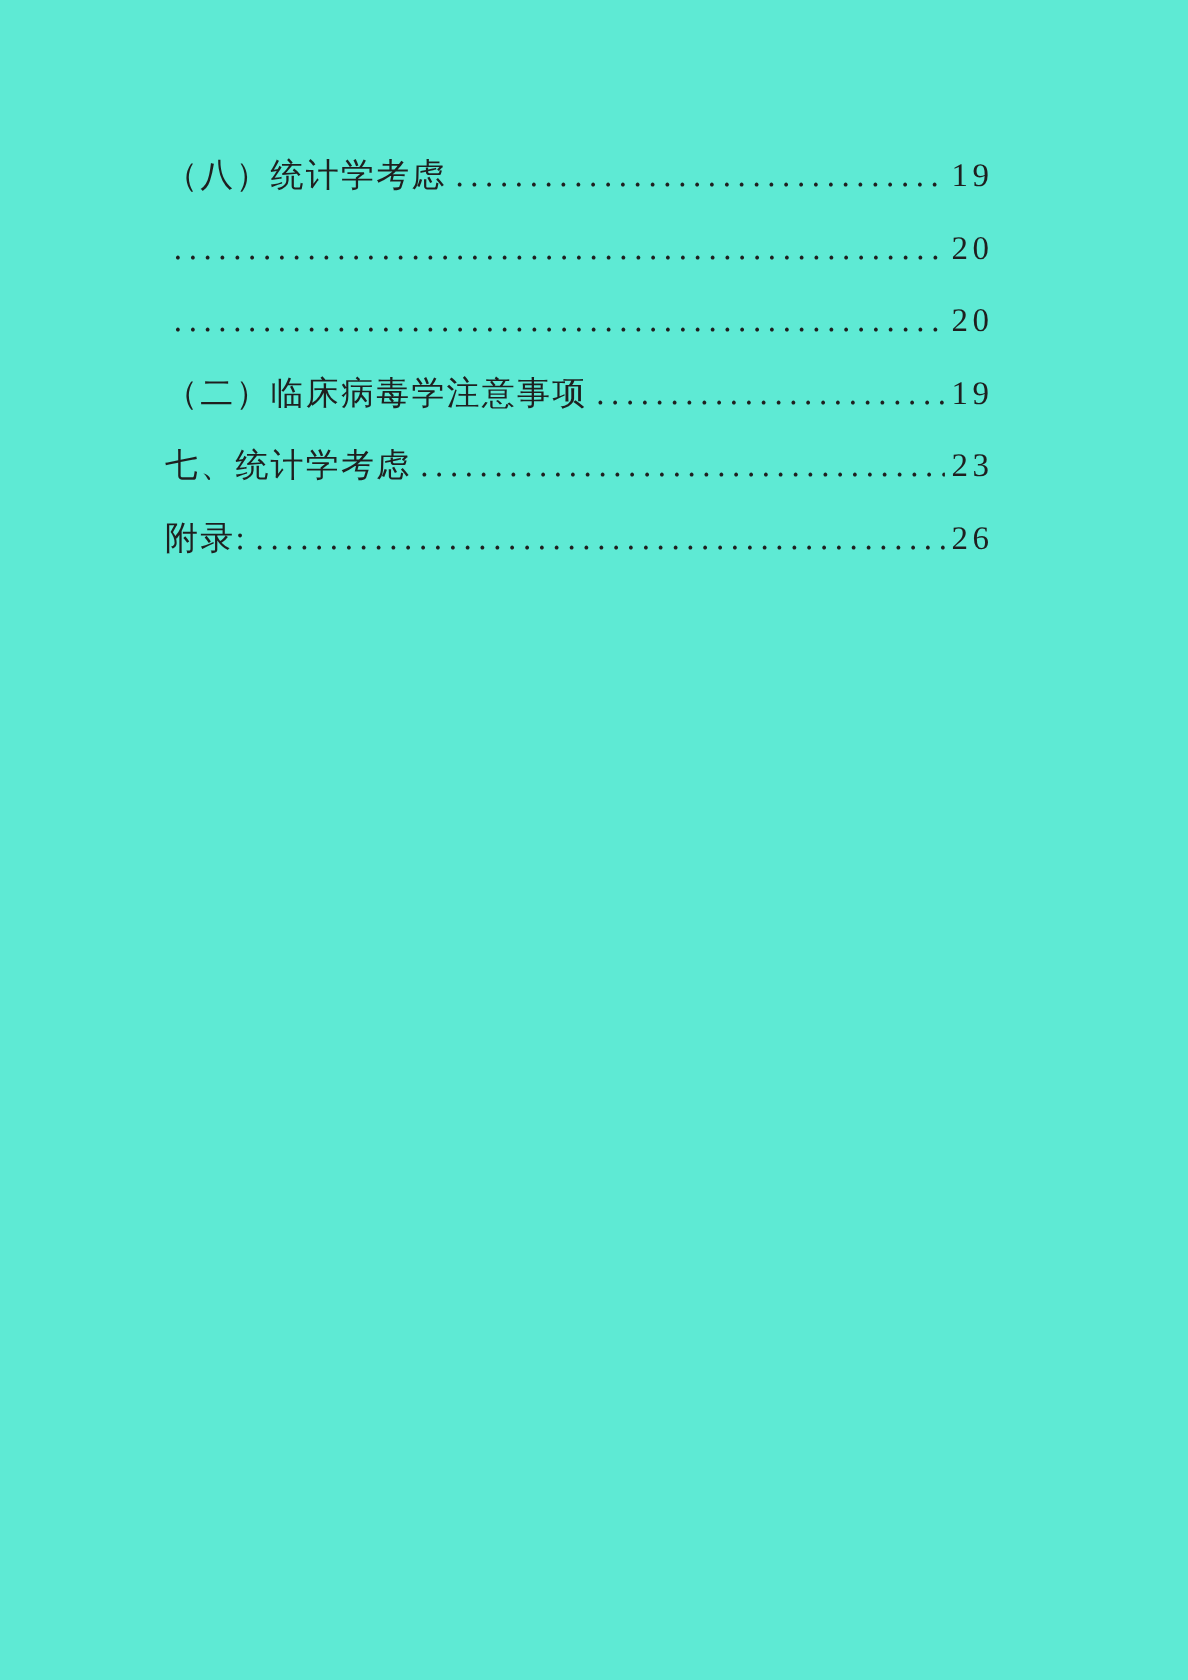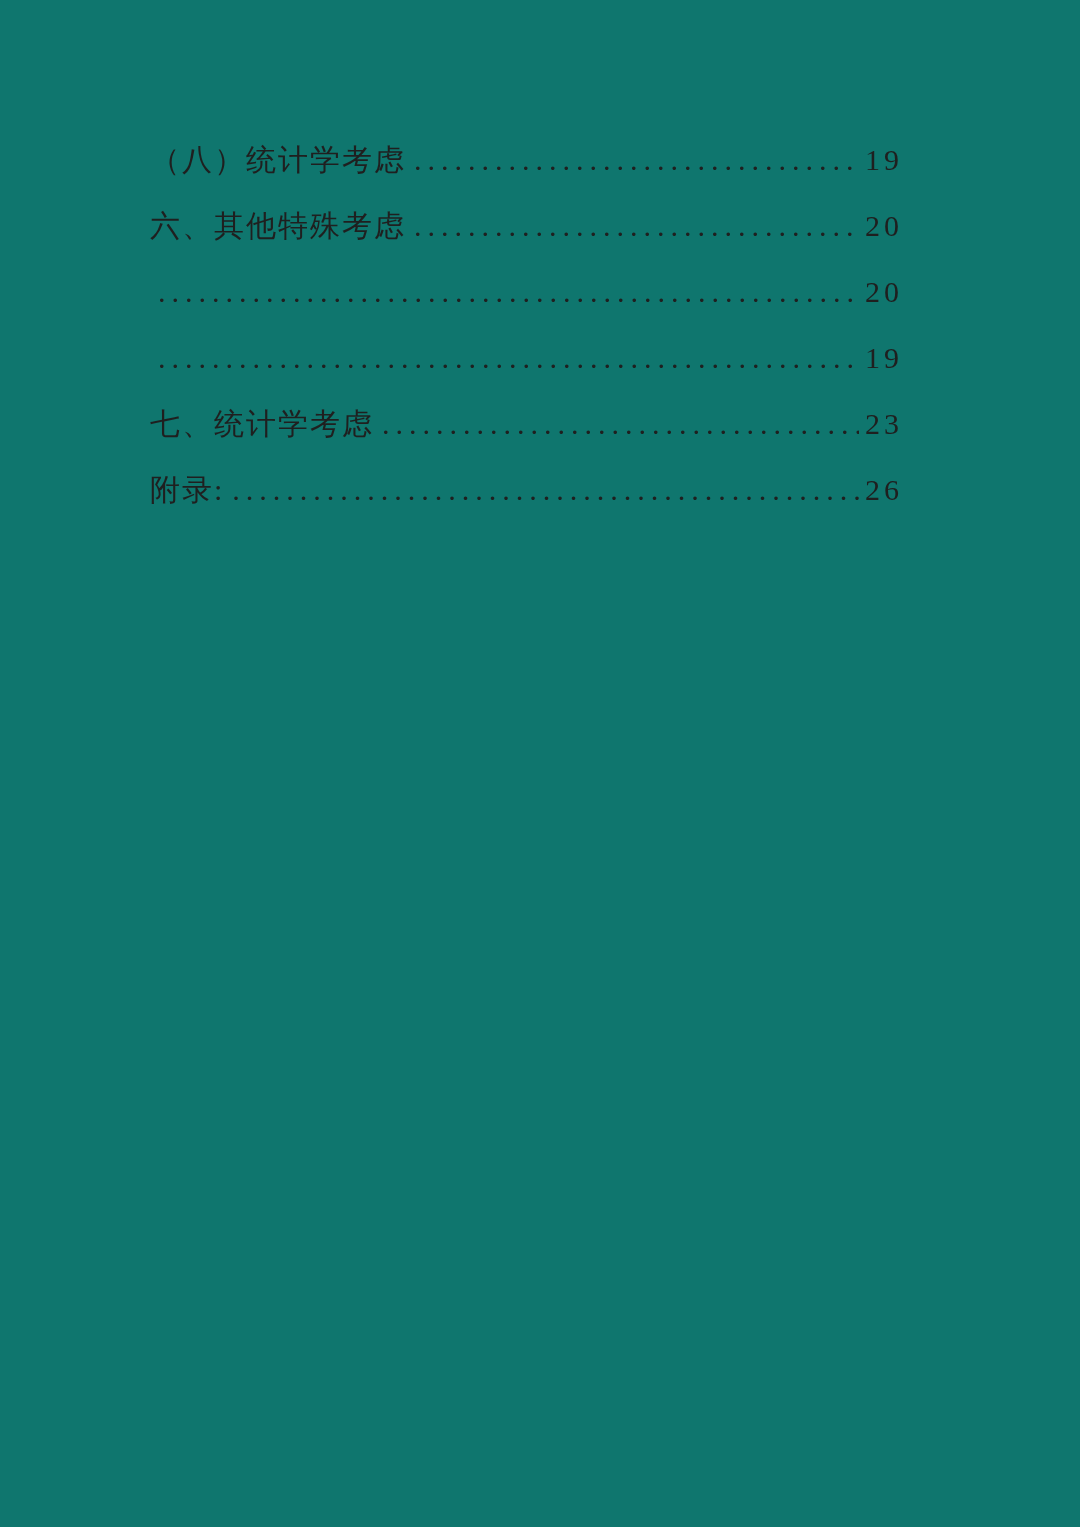--- a/index.html
+++ b/index.html
@@ -11,21 +11,21 @@
     width: 1080px;
     height: 1527px;
     position: relative;
     overflow: hidden;
     font-family: "Liberation Serif", "DejaVu Serif", serif;
     color: #1f1f1f;
   }
   .page {
     position: absolute;
     inset: 0;
-    background: #0f766e;
+    background: #5eead4;
   }
   .toc {
     position: absolute;
     top: 142px;
     left: 150px;
     right: 163px;
   }
   .toc-row {
     display: flex;
     align-items: baseline;
@@ -61,31 +61,31 @@
 <div class="page">
   <div class="toc">
 
     <div class="toc-row">
       <span class="toc-label">（八）统计学考虑</span>
       <span class="toc-leader">................................................................................</span>
       <span class="toc-page">19</span>
     </div>
 
     <div class="toc-row">
-      <span class="toc-label">六、其他特殊考虑</span>
       <span class="toc-leader">................................................................................</span>
       <span class="toc-page">20</span>
     </div>
 
     <div class="toc-row">
       <span class="toc-leader">................................................................................</span>
       <span class="toc-page">20</span>
     </div>
 
     <div class="toc-row">
+      <span class="toc-label">（二）临床病毒学注意事项</span>
       <span class="toc-leader">................................................................................</span>
       <span class="toc-page">19</span>
     </div>
 
     <div class="toc-row">
       <span class="toc-label">七、统计学考虑</span>
       <span class="toc-leader">................................................................................</span>
       <span class="toc-page">23</span>
     </div>
 

